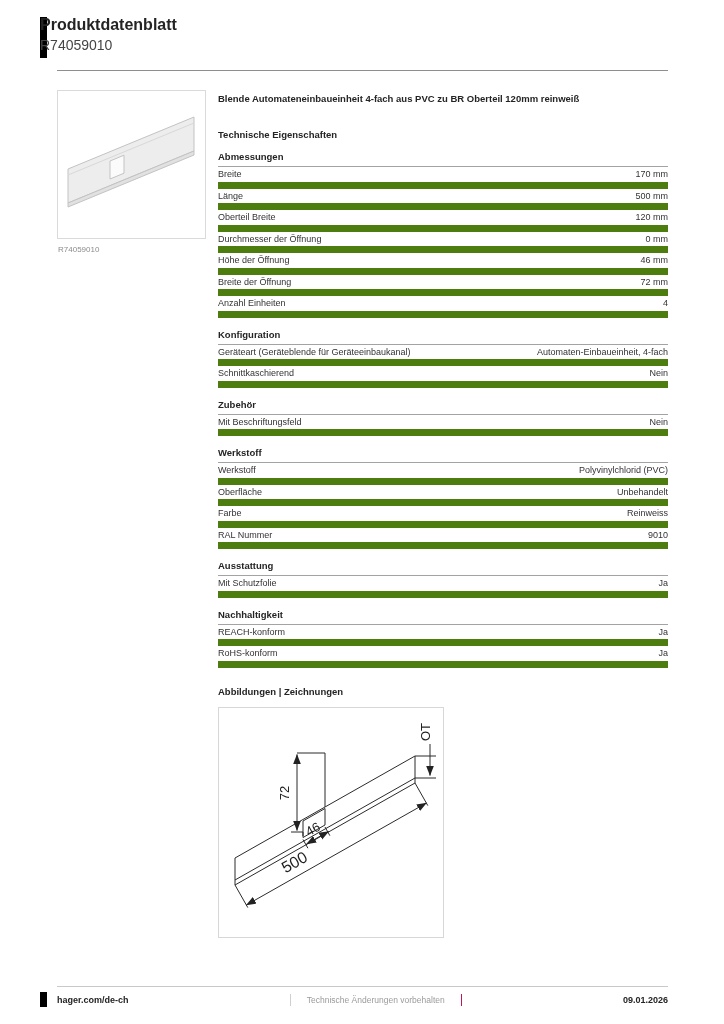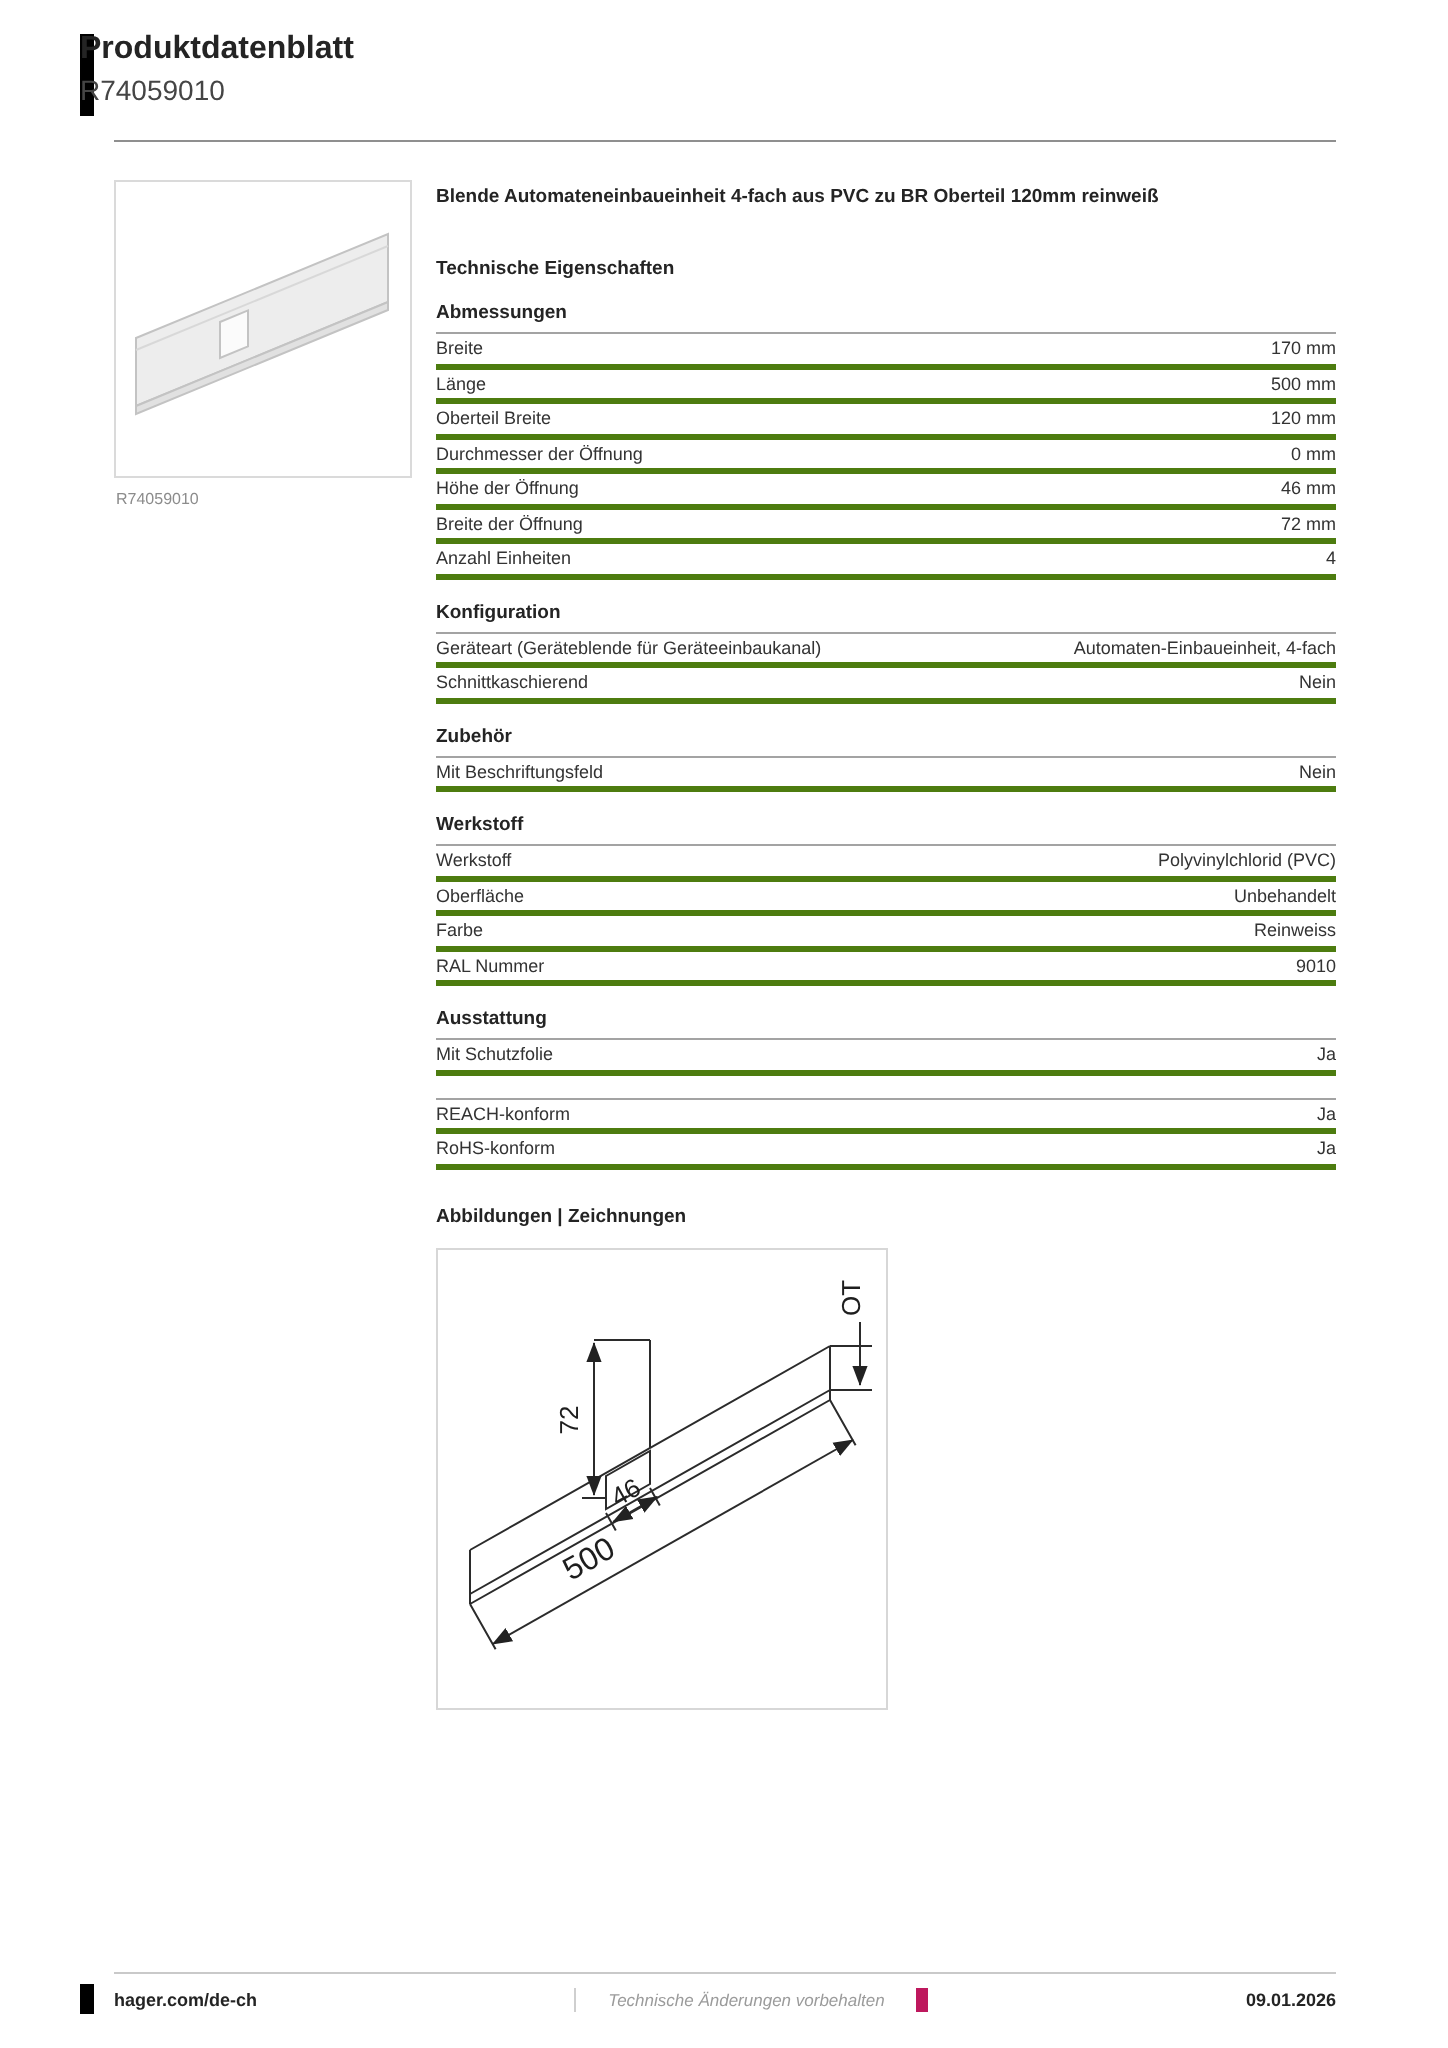--- a/index.html
+++ b/index.html
@@ -25,35 +25,35 @@
 
   
   .content { position:absolute; left:218px; top:92px; width:450px; }
   .product-title { font-size:9.5px; font-weight:bold; line-height:1.4; color:#242424; }
   .tech-heading { font-size:9.5px; font-weight:bold; margin-top:24px; color:#242424; }
 
   .section { margin-top:11px; }
   .section-title { font-size:9.5px; font-weight:bold; margin-bottom:4px; color:#242424; }
   .rows { border-top:1px solid #a3a3a3; }
   .row { display:flex; justify-content:space-between; align-items:center;
-         border-bottom:3px solid #4d7c0f; padding:2px 0; font-size:9px;
+         border-bottom:7px solid #4d7c0f; padding:2px 0; font-size:9px;
          line-height:10.5px; color:#333; }
   .row-value { text-align:right; white-space:nowrap; padding-left:12px; }
 
   .drawings-heading { font-size:9.5px; font-weight:bold; margin-top:18px; color:#242424; }
   .drawing-box { margin-top:10px; width:226px; height:231px; border:1px solid #d7d7d7; background:#fff; }
   .drawing-box svg { display:block; width:100%; height:100%; }
 
   
   .footer-rule { position:absolute; left:57px; right:56px; top:986px; border-top:1px solid #c9c9c9; }
   .footer { position:absolute; left:57px; right:56px; top:994px; display:flex;
             align-items:baseline; justify-content:space-between; }
   .f-left  { font-size:9px; font-weight:bold; color:#242424; }
   .f-center{ font-size:8.5px; color:#9b9b9b; border-left:1px solid #cfcfcf;
-             border-right:6px solid #be185d; padding:1px 16px;font-style:italic; }
+             border-right:1px solid #be185d; padding:1px 16px; }
   .f-right { font-size:9px; font-weight:bold; color:#242424; }
 </style>
 </head>
 <body>
 
 <div class="page">
 
   <div class="crop-mark top"></div>
 
   <header class="header">
@@ -174,20 +174,21 @@
     <h3 class="section-title">Ausstattung</h3>
     <div class="rows">
   <div class="row">
     <span class="row-label">Mit Schutzfolie</span>
     <span class="row-value">Ja</span>
   </div>
 </div>
   </section>
 
   <section class="section">
+    <h3 class="section-title">Nachhaltigkeit</h3>
     <div class="rows">
   <div class="row">
     <span class="row-label">REACH-konform</span>
     <span class="row-value">Ja</span>
   </div>
 
   <div class="row">
     <span class="row-label">RoHS-konform</span>
     <span class="row-value">Ja</span>
   </div>

